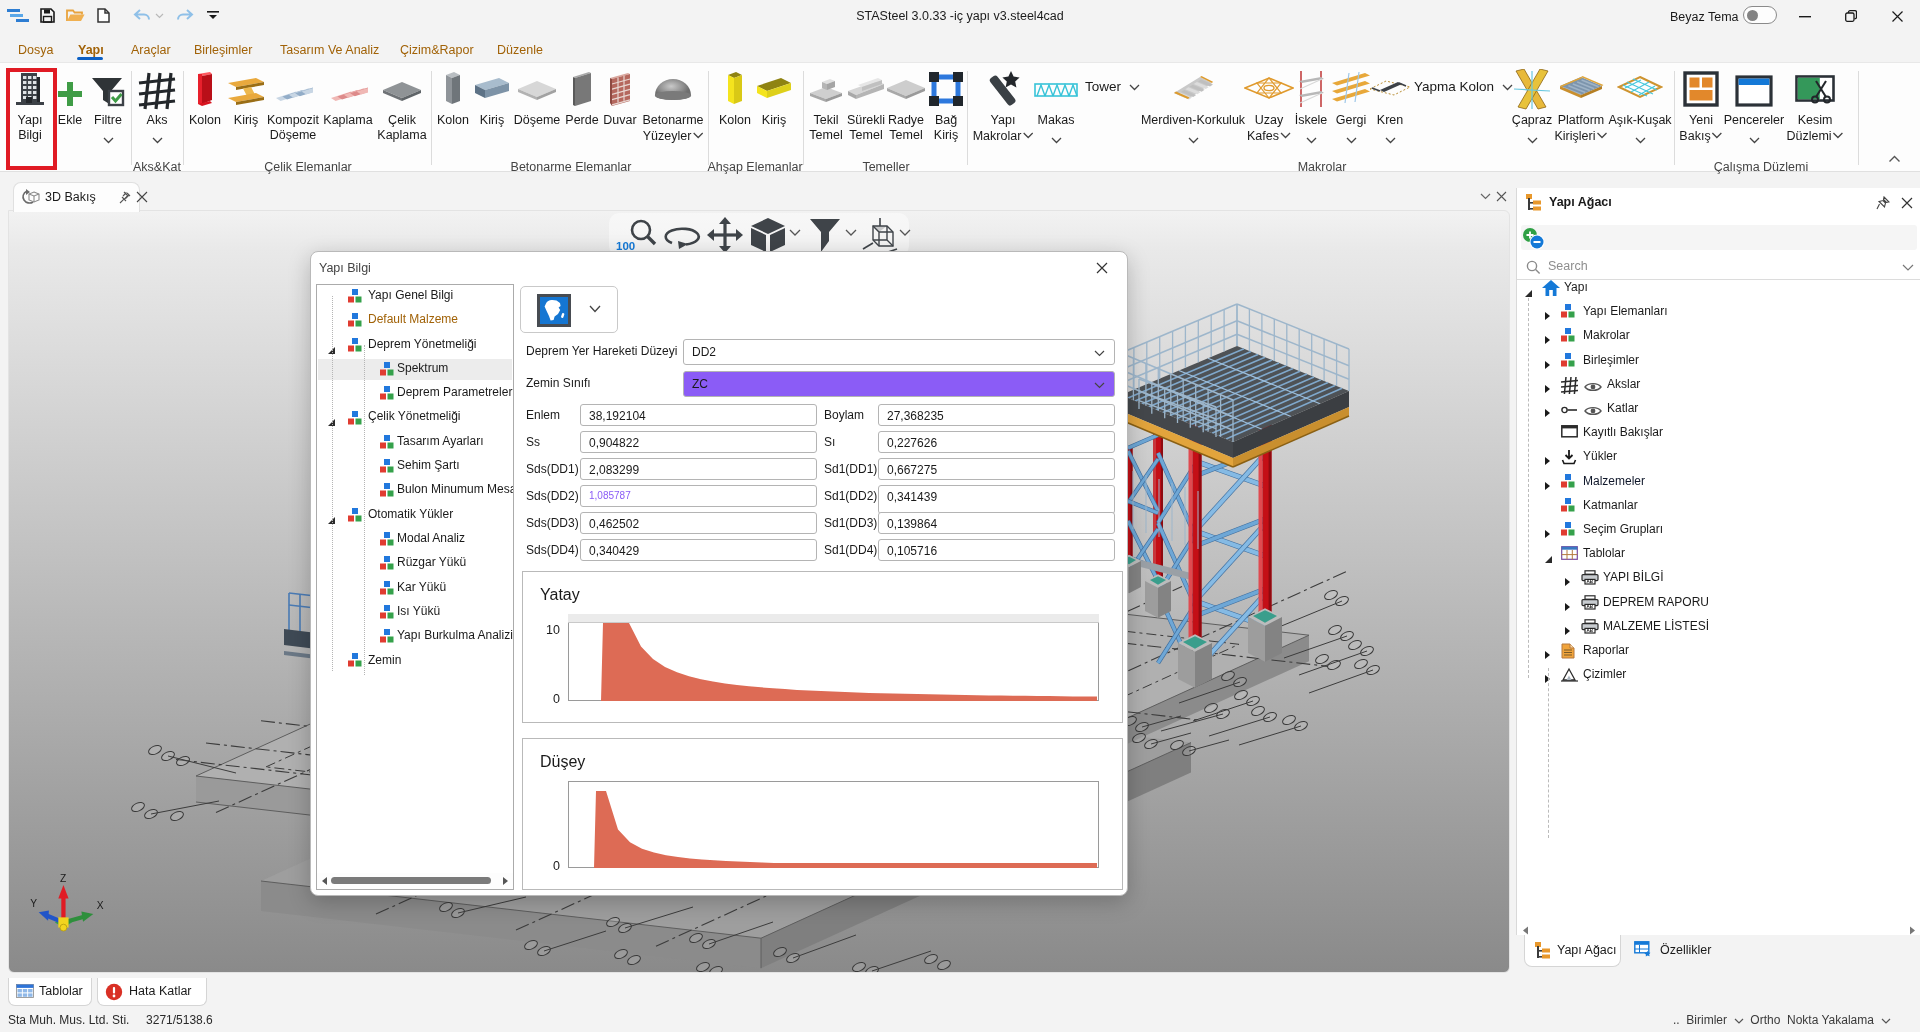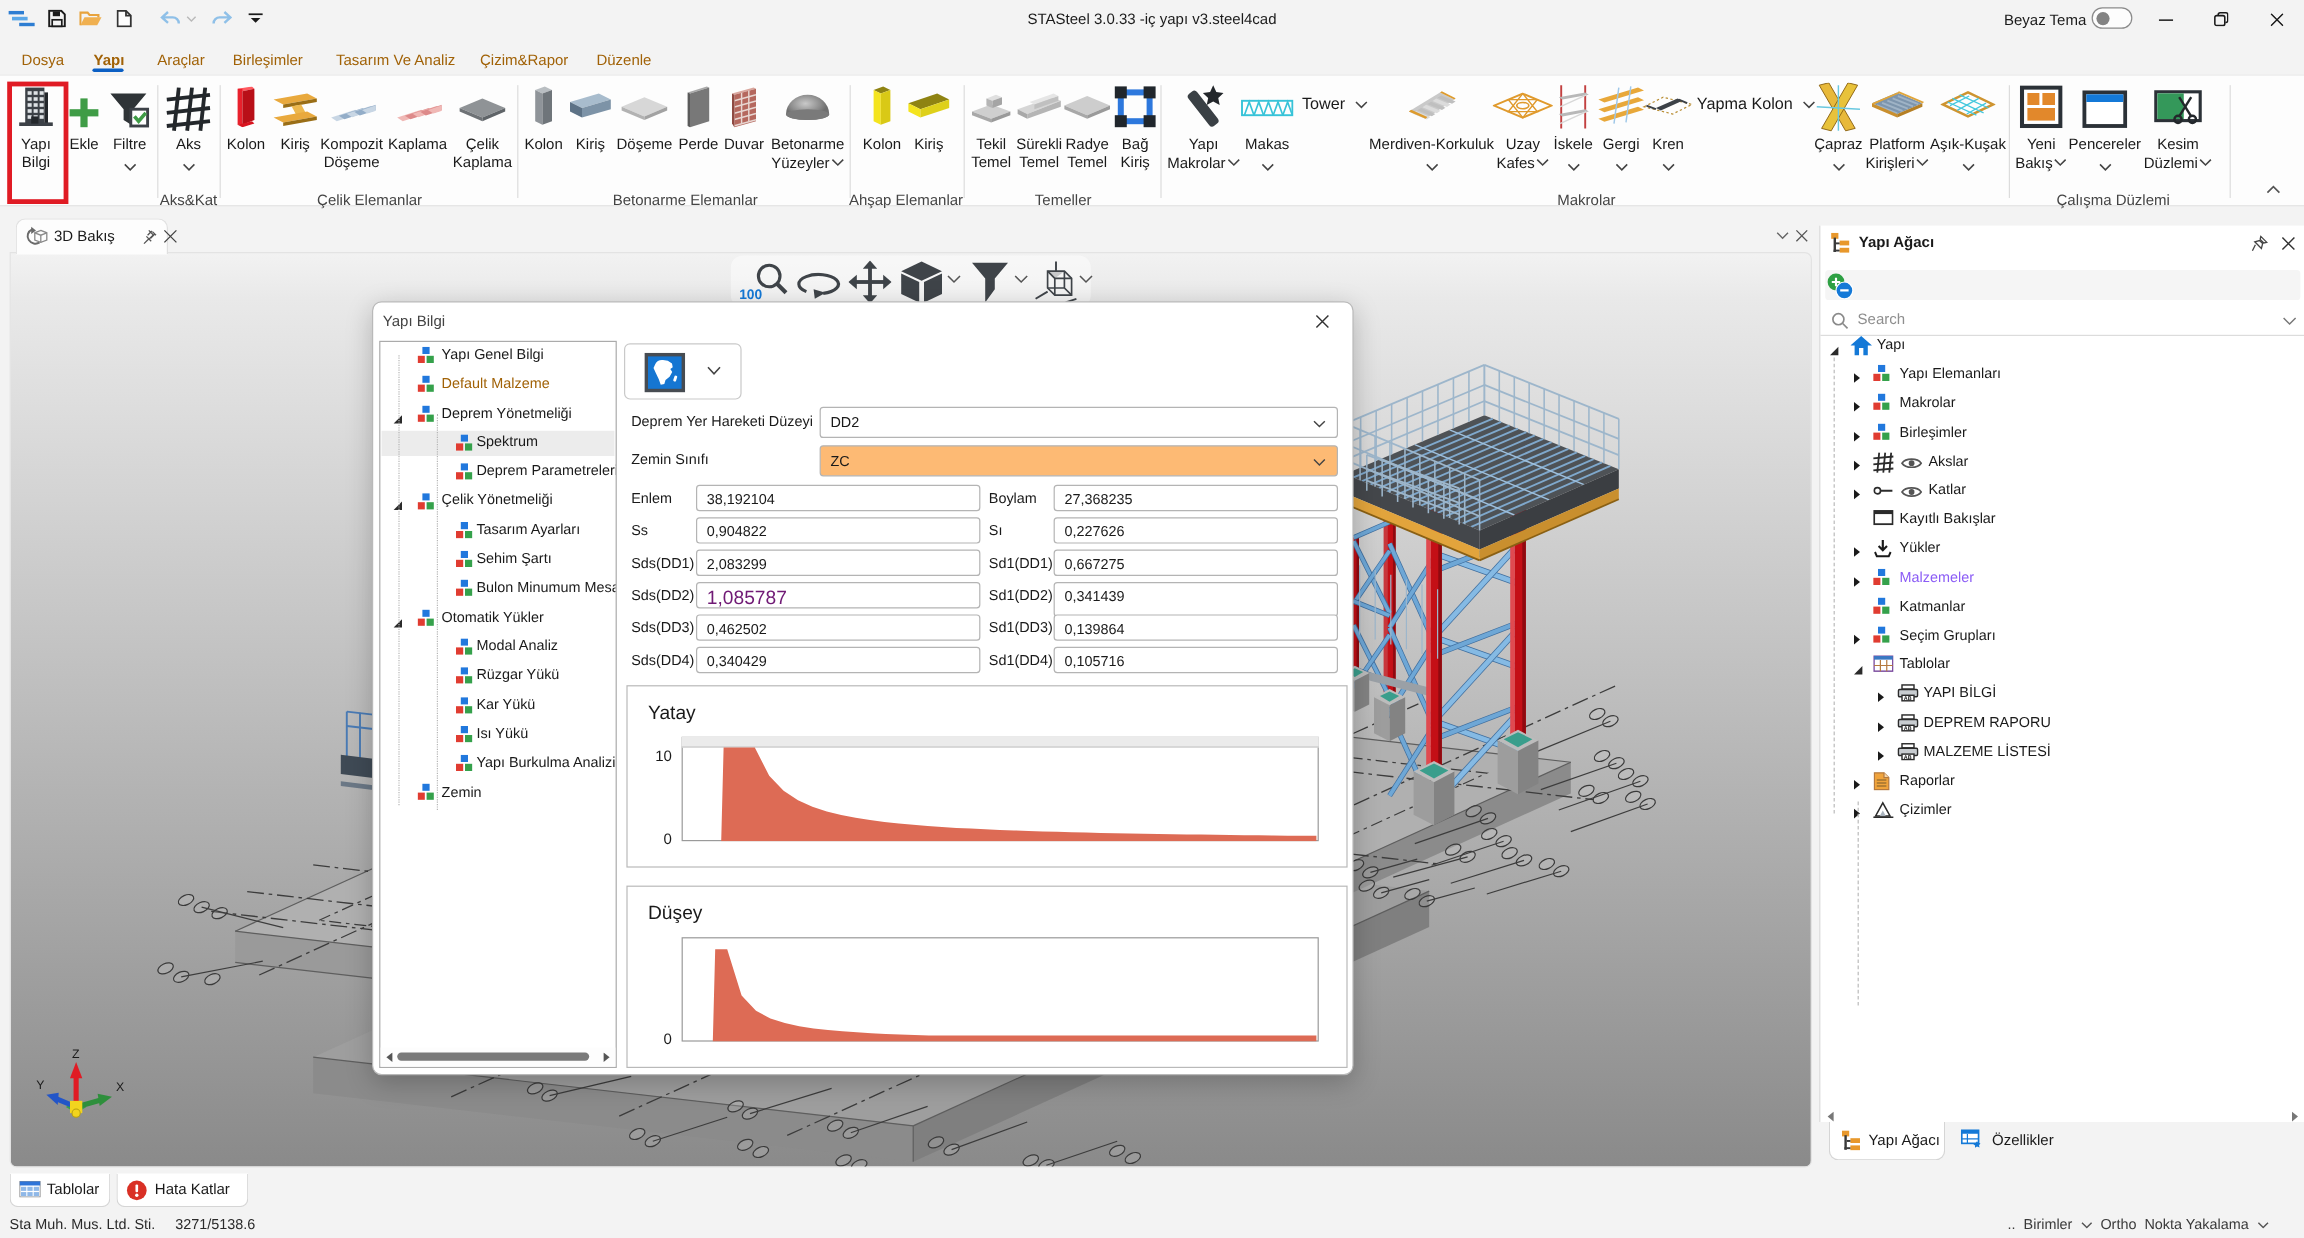--- a/index.html
+++ b/index.html
@@ -926,21 +926,21 @@
       </svg>
 </div>
 <div class="abs" style="left:215px;top:92px;font-size:12px;color:#1a1a1a">Deprem Yer Hareketi Düzeyi</div>
 <div class="abs" style="left:372px;top:87px;width:432px;height:26px;border:1px solid #b4b4b4;border-radius:3px;background:#fff">
       <span class="abs" style="left:8px;top:5px;font-size:12px;color:#1a1a1a">DD2</span>
       <svg class="abs" style="left:410px;top:10px" width="11" height="7" viewBox="0 0 11 7">
         <path d="M1 1 L5.5 5.5 L10 1" stroke="#444" stroke-width="1.2" fill="none"></path>
       </svg>
     </div>
 <div class="abs" style="left:215px;top:124px;font-size:12px;color:#1a1a1a">Zemin Sınıfı</div>
-<div class="abs" style="left:372px;top:119px;width:432px;height:26px;border:1px solid #b4b4b4;border-radius:3px;background:#fdba74">
+<div class="abs" style="left:372px;top:119px;width:432px;height:26px;border:1px solid #b4b4b4;border-radius:3px;background:#8b5cf6">
       <span class="abs" style="left:8px;top:5px;font-size:12px;color:#1a1a1a">ZC</span>
       <svg class="abs" style="left:410px;top:10px" width="11" height="7" viewBox="0 0 11 7">
         <path d="M1 1 L5.5 5.5 L10 1" stroke="#444" stroke-width="1.2" fill="none"></path>
       </svg>
     </div>
 <div class="abs" style="left:215px;top:156px;font-size:12px;color:#1a1a1a">Enlem</div>
 <div class="abs" style="left:269px;top:152px;width:237px;height:22px;border:1px solid #b4b4b4;border-radius:3px;background:#fff">
       <span class="abs" style="left:8px;top:4px;font-size:12px;color:#1a1a1a">38,192104</span>
     </div>
 <div class="abs" style="left:513px;top:156px;font-size:12px;color:#1a1a1a">Boylam</div>
@@ -958,21 +958,21 @@
 <div class="abs" style="left:215px;top:210px;font-size:12px;color:#1a1a1a">Sds(DD1)</div>
 <div class="abs" style="left:269px;top:206px;width:237px;height:22px;border:1px solid #b4b4b4;border-radius:3px;background:#fff">
       <span class="abs" style="left:8px;top:4px;font-size:12px;color:#1a1a1a">2,083299</span>
     </div>
 <div class="abs" style="left:513px;top:210px;font-size:12px;color:#1a1a1a">Sd1(DD1)</div>
 <div class="abs" style="left:567px;top:206px;width:237px;height:22px;border:1px solid #b4b4b4;border-radius:3px;background:#fff">
       <span class="abs" style="left:8px;top:4px;font-size:12px;color:#1a1a1a">0,667275</span>
     </div>
 <div class="abs" style="left:215px;top:237px;font-size:12px;color:#1a1a1a">Sds(DD2)</div>
 <div class="abs" style="left:269px;top:233px;width:237px;height:22px;border:1px solid #b4b4b4;border-radius:3px;background:#fff">
-      <span class="abs" style="left:8px;top:4px;font-size:16px;color:#701a75">1,085787</span>
+      <span class="abs" style="left:8px;top:4px;font-size:10px;color:#8b5cf6">1,085787</span>
     </div>
 <div class="abs" style="left:513px;top:237px;font-size:12px;color:#1a1a1a">Sd1(DD2)</div>
 <div class="abs" style="left:567px;top:233px;width:237px;height:29px;border:1px solid #b4b4b4;border-radius:3px;background:#fff">
       <span class="abs" style="left:8px;top:4px;font-size:12px;color:#1a1a1a">0,341439</span>
     </div>
 <div class="abs" style="left:215px;top:264px;font-size:12px;color:#1a1a1a">Sds(DD3)</div>
 <div class="abs" style="left:269px;top:260px;width:237px;height:22px;border:1px solid #b4b4b4;border-radius:3px;background:#fff">
       <span class="abs" style="left:8px;top:4px;font-size:12px;color:#1a1a1a">0,462502</span>
     </div>
 <div class="abs" style="left:513px;top:264px;font-size:12px;color:#1a1a1a">Sd1(DD3)</div>
@@ -1116,21 +1116,21 @@
       </svg></div>
 <div class="abs" style="left:66px;top:261px;font-size:12px;color:#1a1a1a;white-space:nowrap">Yükler</div>
 <div class="abs" style="left:27px;top:289px"><svg width="7" height="10" viewBox="0 0 7 10">
         <path d="M1 1 L6 5 L1 9 Z" fill="#1a1a1a"></path>
       </svg></div>
 <div class="abs" style="left:44px;top:286px"><svg width="14" height="14" viewBox="0 0 14 14">
         <rect x="4" y="0" width="6" height="6" fill="#2178dd"></rect>
         <rect x="0" y="7.5" width="6" height="6" fill="#e03c31"></rect>
         <rect x="7.5" y="7.5" width="6" height="6" fill="#35a14b"></rect>
       </svg></div>
-<div class="abs" style="left:66px;top:286px;font-size:12px;color:#8b5cf6;white-space:nowrap">Malzemeler</div>
+<div class="abs" style="left:66px;top:286px;font-size:12px;color:#0f172a;white-space:nowrap">Malzemeler</div>
 <div class="abs" style="left:44px;top:310px"><svg width="14" height="14" viewBox="0 0 14 14">
         <rect x="4" y="0" width="6" height="6" fill="#2178dd"></rect>
         <rect x="0" y="7.5" width="6" height="6" fill="#e03c31"></rect>
         <rect x="7.5" y="7.5" width="6" height="6" fill="#35a14b"></rect>
       </svg></div>
 <div class="abs" style="left:66px;top:310px;font-size:12px;color:#1a1a1a;white-space:nowrap">Katmanlar</div>
 <div class="abs" style="left:27px;top:337px"><svg width="7" height="10" viewBox="0 0 7 10">
         <path d="M1 1 L6 5 L1 9 Z" fill="#1a1a1a"></path>
       </svg></div>
 <div class="abs" style="left:44px;top:334px"><svg width="14" height="14" viewBox="0 0 14 14">

